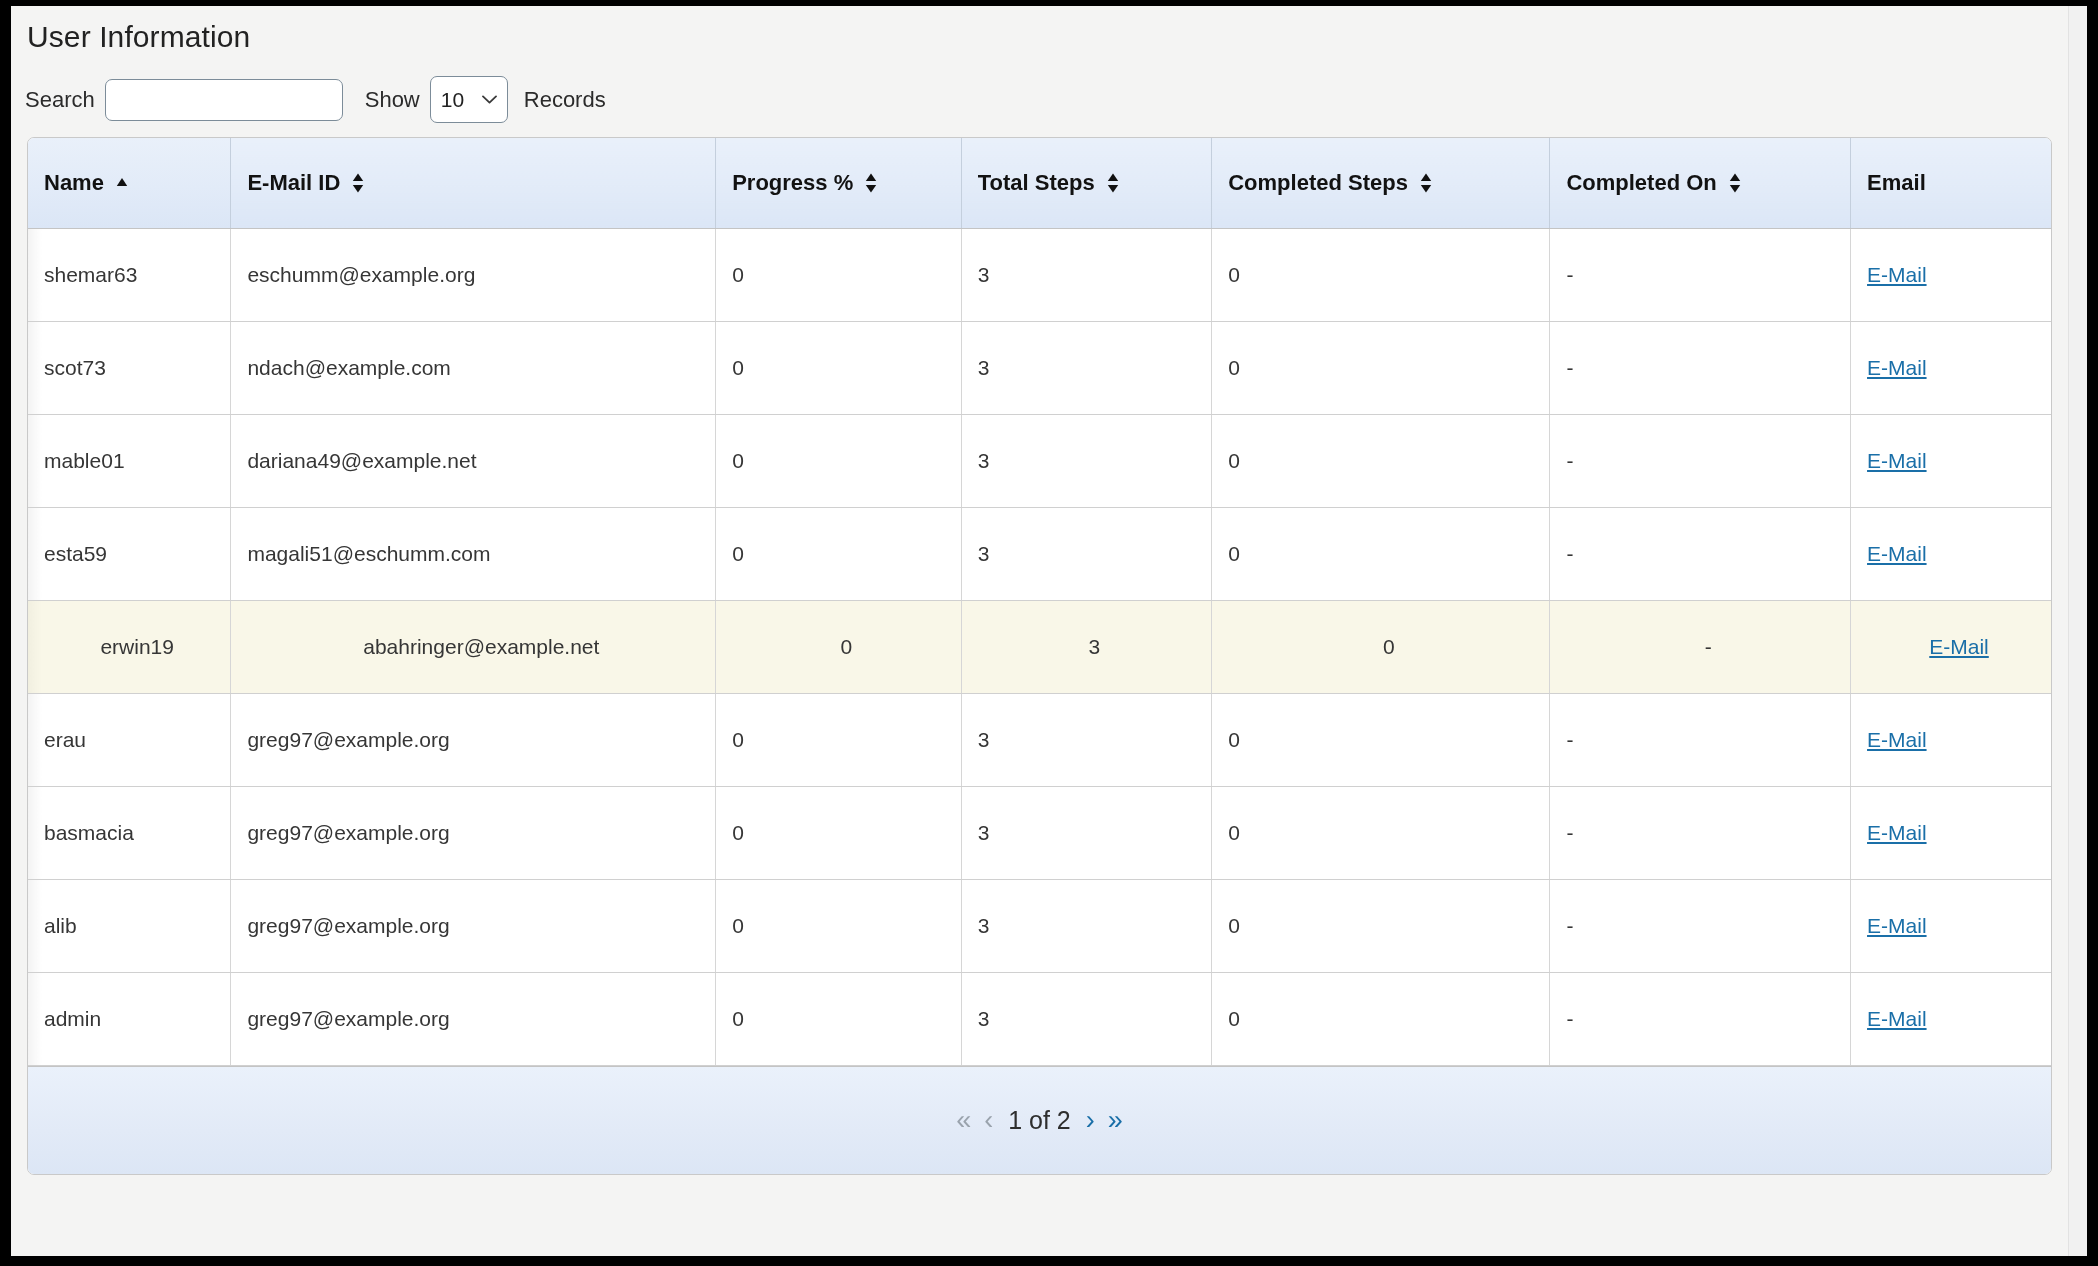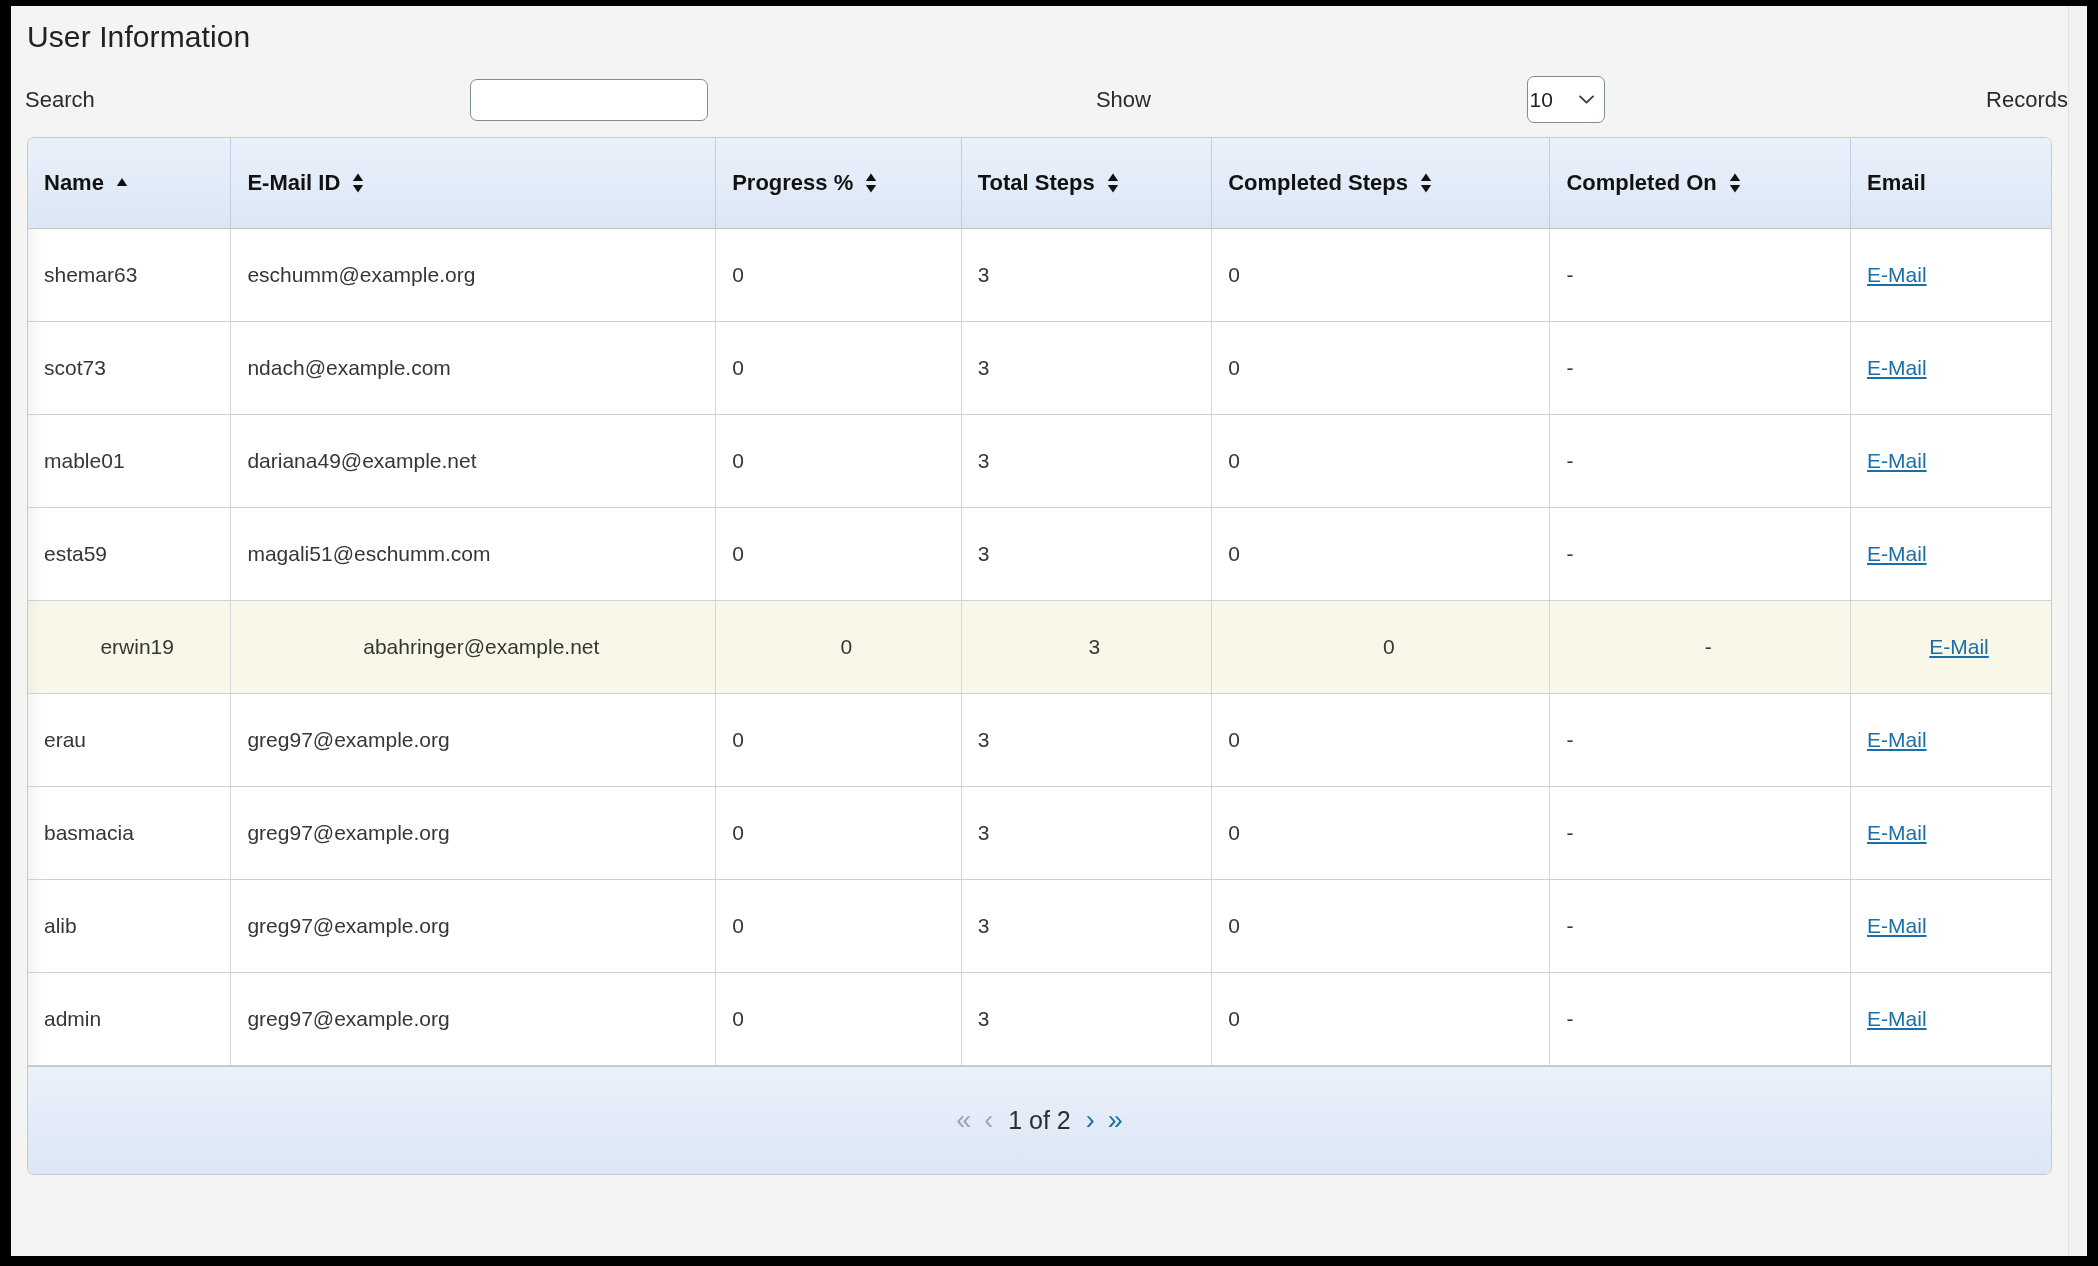--- a/index.html
+++ b/index.html
@@ -50,21 +50,20 @@
     font-weight: 400;
     margin: 14px 0 0 16px;
     letter-spacing: 0.1px;
   }
 
   .controls {
     display: flex;
     align-items: center;
     margin: 22px 0 14px 14px;
     gap: 0;
-    justify-content: space-between;
   }
   .ctl-label {
     font-size: 22px;
     color: #2b2b2b;
     margin-right: 10px;
   }
   .ctl-label.show { margin-left: 22px; }
   .ctl-label.records { margin-left: 16px; margin-right: 0; }
 
   #search-input {
@@ -85,21 +84,21 @@
     display: inline-block;
   }
   #records-select {
     width: 78px;
     height: 47px;
     border: 1.6px solid #7c8c99;
     border-radius: 7px;
     background: #ffffff;
     font-size: 21px;
     color: #222;
-    padding: 0 26px 0 2px;
+    padding: 0 26px 0 10px;
     appearance: none;
     -webkit-appearance: none;
     outline: none;
     font-family: "Liberation Sans", sans-serif;
   }
   .select-chevron {
     position: absolute;
     right: 11px;
     top: 50%;
     transform: translateY(-55%);

